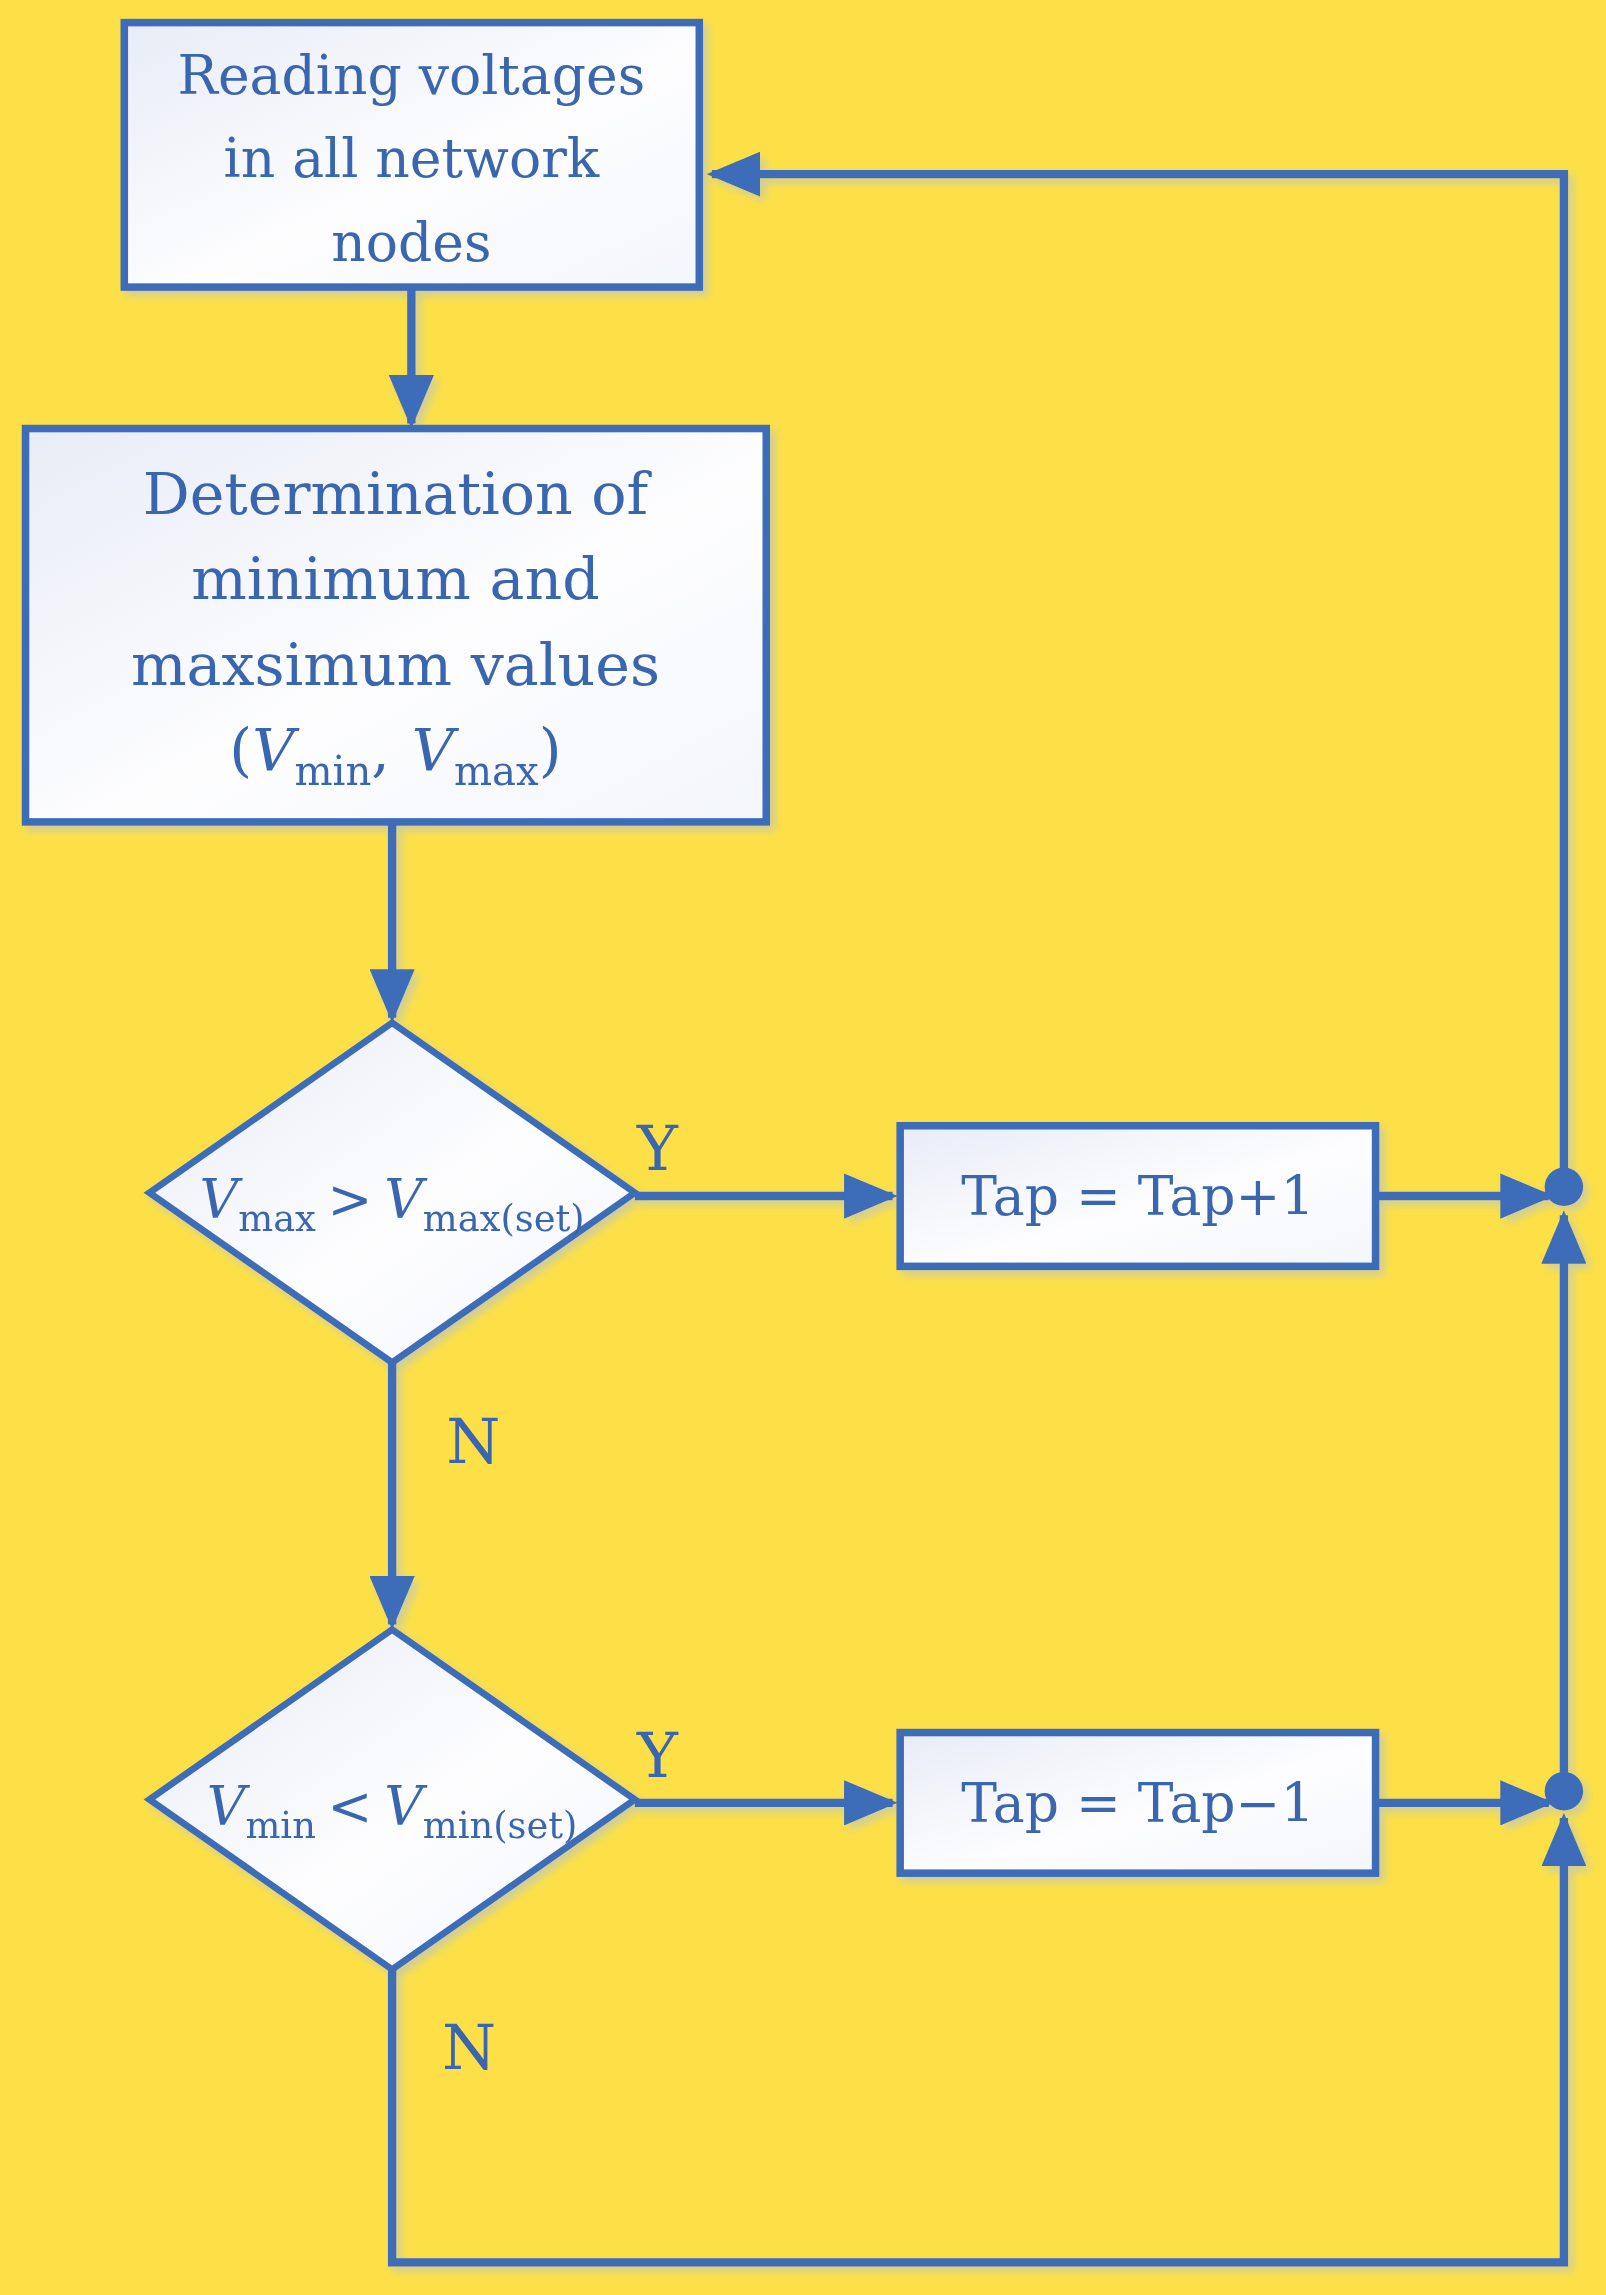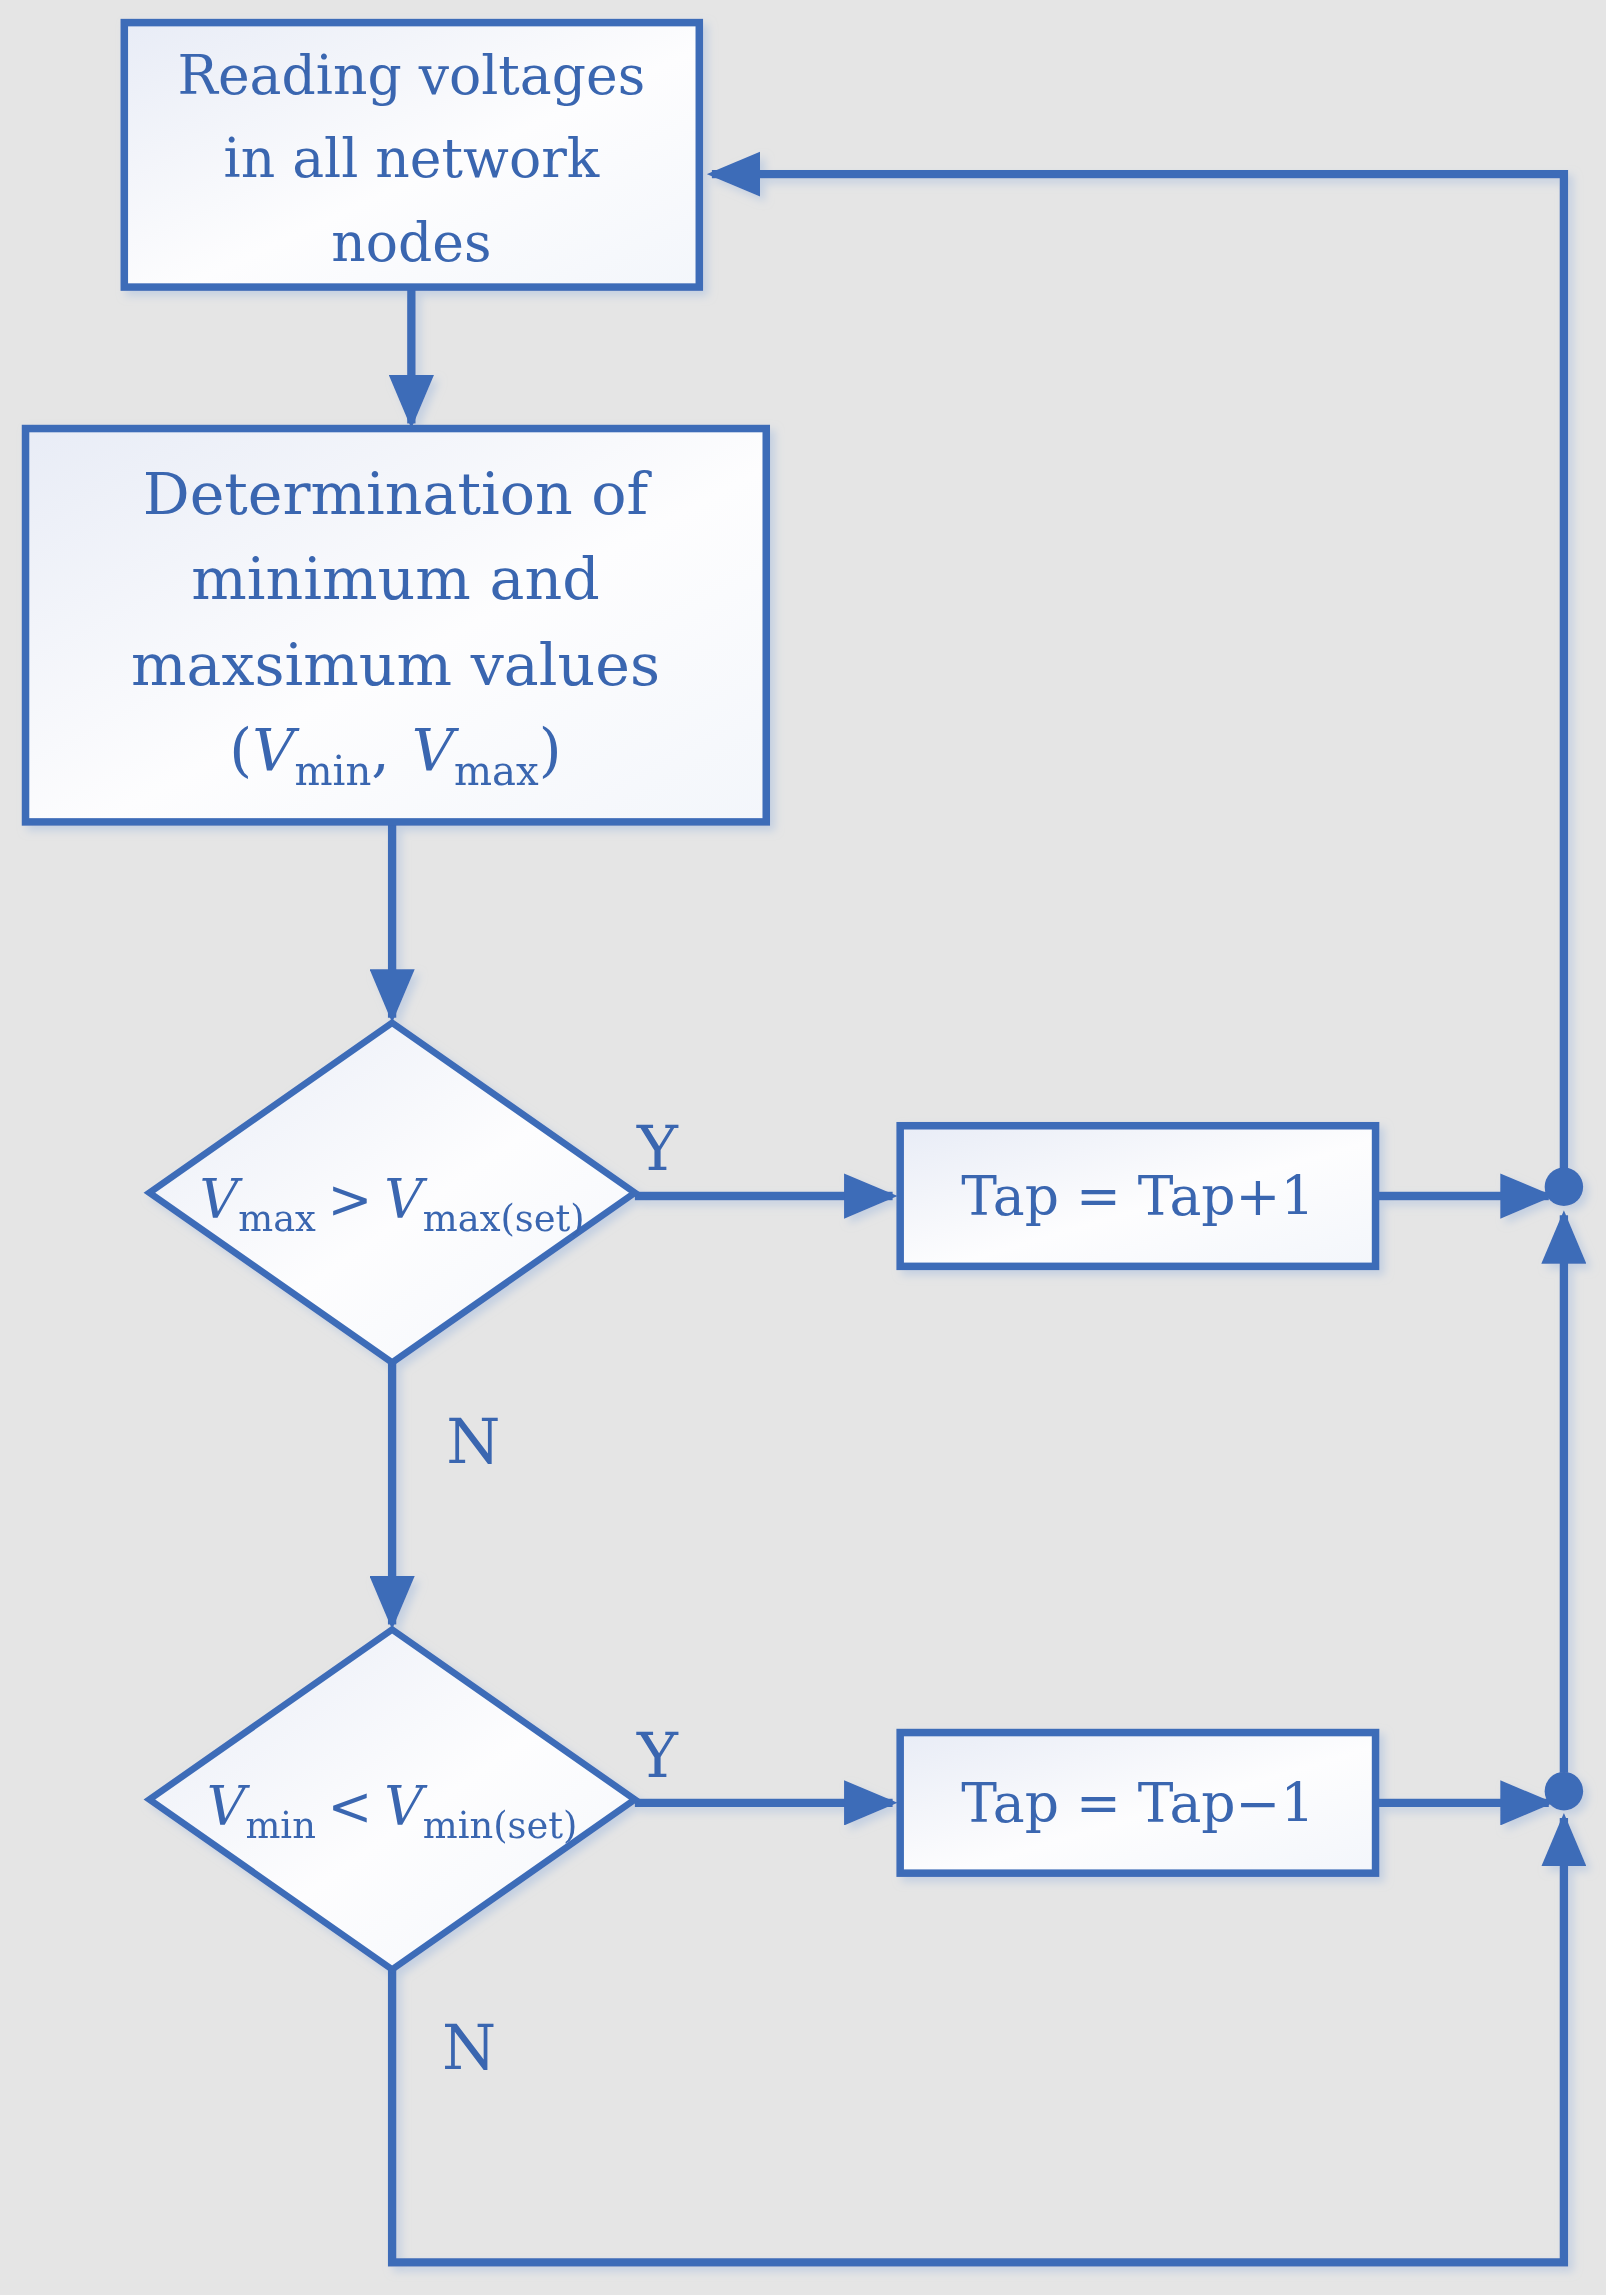--- a/index.html
+++ b/index.html
@@ -1,16 +1,16 @@
 <!DOCTYPE html>
 <html style="--blue: #3e6cb8; --text-blue: #3a66b0; --fill1: #e8ecf6; --fill2: #fdfdfe;font-size:13.4px"><head>
 <meta charset="utf-8">
 <style>
   html,body{margin:0;padding:0;background:#ffffff;}
-  .stage{position:relative;width:1607px;height:2295px;background:#e5e5e5;overflow:hidden;}
+  .stage{position:relative;width:1607px;height:2295px;background:#fde047;overflow:hidden;}
   svg{position:absolute;left:0;top:0;}
   .shape{stroke:var(--blue);fill:url(#boxfill);}
   .line{stroke:var(--blue);fill:none;stroke-linejoin:miter;}
   .fillb{fill:var(--blue);stroke:none;}
   .t{font-family:"DejaVu Serif","Liberation Serif",serif;fill:var(--text-blue);}
   .it{font-style:italic;}
 </style>
 </head>
 <body>
 

